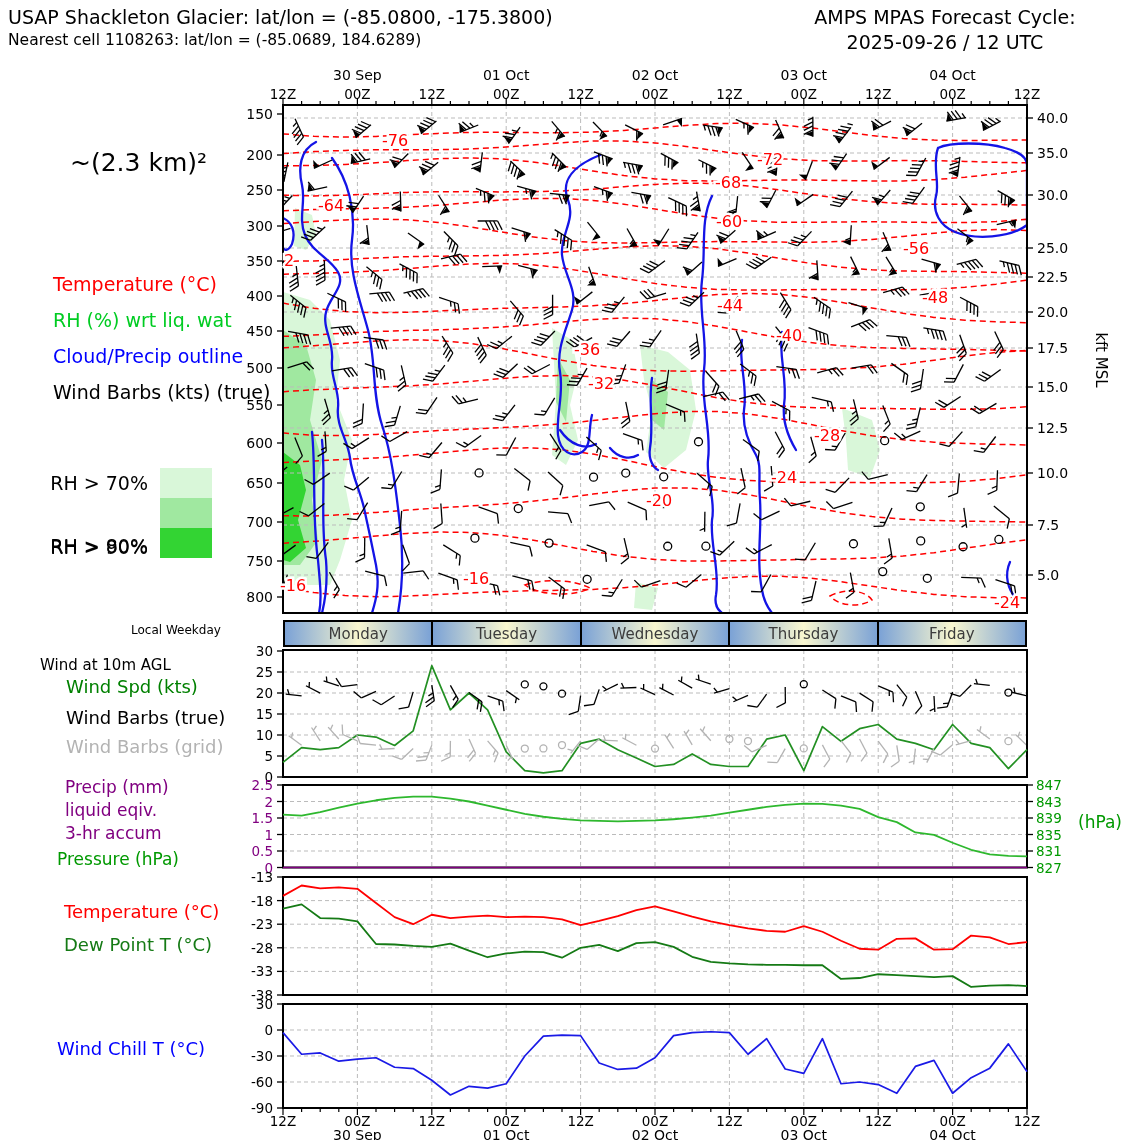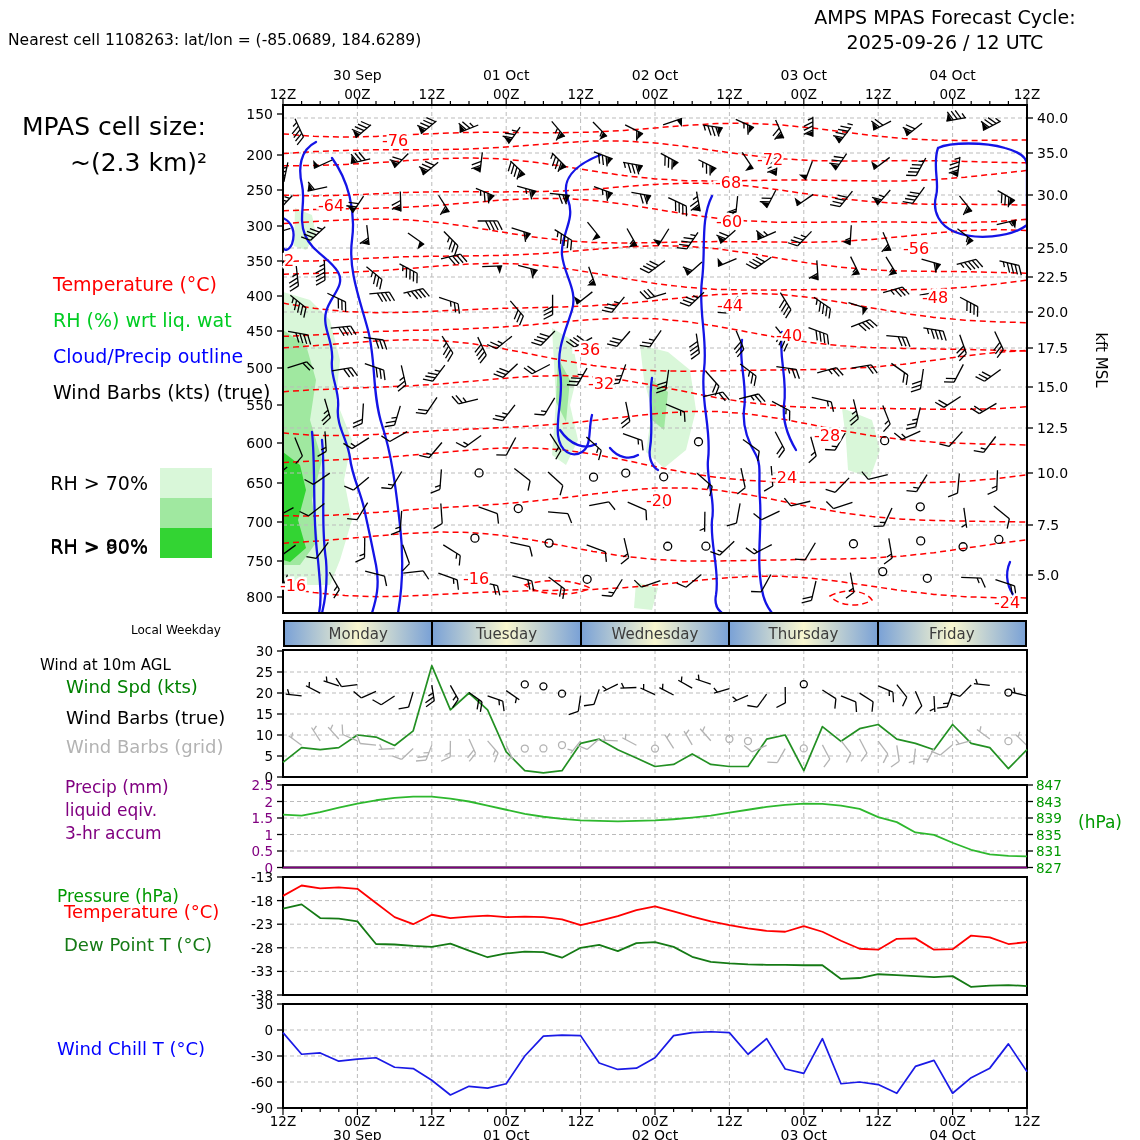--- a/index.html
+++ b/index.html
@@ -18,25 +18,25 @@
           border:2px solid #000;box-sizing:border-box;display:flex;}
   .daycell{flex:1;display:flex;align-items:center;justify-content:center;
            background:linear-gradient(90deg,#7ba2d6 0%,#f9f7cf 50%,#7ba2d6 100%);
            border-left:2px solid #000;color:#3c3c3c;font-size:15px;}
   .daycell:first-child{border-left:none;}
 </style>
 </head>
 <body>
 
 <div id="fig">
+  <div class="abs t19" style="left:8px;top:6px;">USAP Shackleton Glacier: lat/lon = (-85.0800, -175.3800)</div>
   <div class="abs t15" style="left:8px;top:31px;">Nearest cell 1108263: lat/lon = (-85.0689, 184.6289)</div>
   <div class="abs t19" style="left:780px;top:6px;width:330px;text-align:center;">AMPS MPAS Forecast Cycle:</div>
   <div class="abs t19" style="left:780px;top:31px;width:330px;text-align:center;">2025-09-26 / 12 UTC</div>
 
-  <div class="abs t25" style="left:22px;top:112px;">MPAS cell size:</div>
   <div class="abs t25" style="left:70px;top:148px;">~(2.3 km)²</div>
 
   <div class="abs leg" id="leg0" style="left: 53px; top: 273px; color: rgb(255, 0, 0);">Temperature (°C)</div>
   <div class="abs leg" id="leg1" style="left: 53px; top: 309px; color: rgb(0, 204, 34);">RH (%) wrt liq. wat</div>
   <div class="abs leg" id="leg2" style="left: 53px; top: 345px; color: rgb(0, 0, 255);">Cloud/Precip outline</div>
   <div class="abs leg" id="leg3" style="left: 53px; top: 381px; color: rgb(0, 0, 0);">Wind Barbs (kts) (true)</div>
 
   <div class="abs leg" style="left:30px;top:472px;width:118px;text-align:right;">RH &gt; 70%</div>
   <div class="abs leg" style="left:30px;top:504px;width:118px;text-align:right;margin-top:31px;">RH &gt; 80%</div>
   <div class="abs leg" style="left:30px;top:536px;width:118px;text-align:right;">RH &gt; 90%</div>
@@ -64,21 +64,21 @@
     </div>
 
   <div class="abs small" style="left:40px;top:656px;">Wind at 10m AGL</div>
   <div class="abs slabel" id="wleg0" style="left: 66px; top: 676px; color: rgb(0, 128, 0);">Wind Spd (kts)</div>
   <div class="abs slabel" id="wleg1" style="left: 66px; top: 707px; color: rgb(0, 0, 0);">Wind Barbs (true)</div>
   <div class="abs slabel" id="wleg2" style="left: 66px; top: 736px; color: rgb(179, 179, 179);">Wind Barbs (grid)</div>
 
   <div class="abs plabel" style="left:65px;top:777px;color:#800080;">Precip (mm)</div>
   <div class="abs plabel" style="left:65px;top:800px;color:#800080;">liquid eqiv.</div>
   <div class="abs plabel" style="left:65px;top:823px;color:#800080;">3-hr accum</div>
-  <div class="abs plabel" style="left:57px;top:849px;color:#009900;margin-top:37px;">Pressure (hPa)</div>
+  <div class="abs plabel" style="left:57px;top:849px;color:#009900;">Pressure (hPa)</div>
   <div class="abs plabel" style="left:1078px;top:812px;color:#009900;">(hPa)</div>
 
   <div class="abs slabel" style="left:64px;top:901px;color:#ff0000;">Temperature (°C)</div>
   <div class="abs slabel" style="left:64px;top:934px;color:#157a15;">Dew Point T (°C)</div>
   <div class="abs slabel" style="left:57px;top:1038px;color:#0000ff;">Wind Chill T (°C)</div>
 
   <svg id="plot-svg" width="1140" height="1140" viewBox="0 0 1140 1140" style="position:absolute;left:0;top:0;">
       <defs>
         <clipPath id="mclip">
           <rect x="284" y="106" width="742" height="506"></rect>

